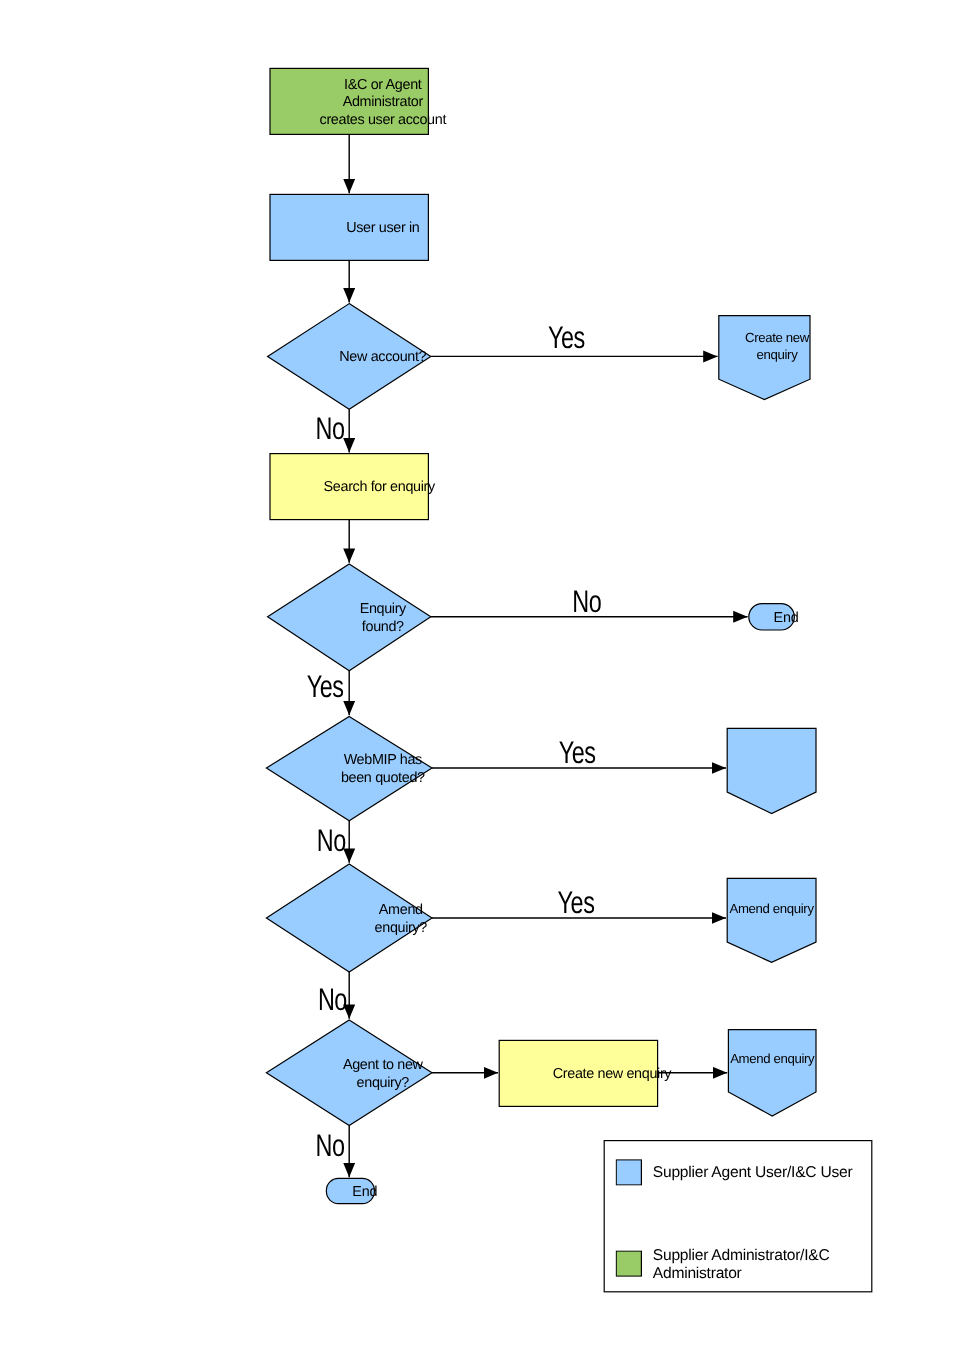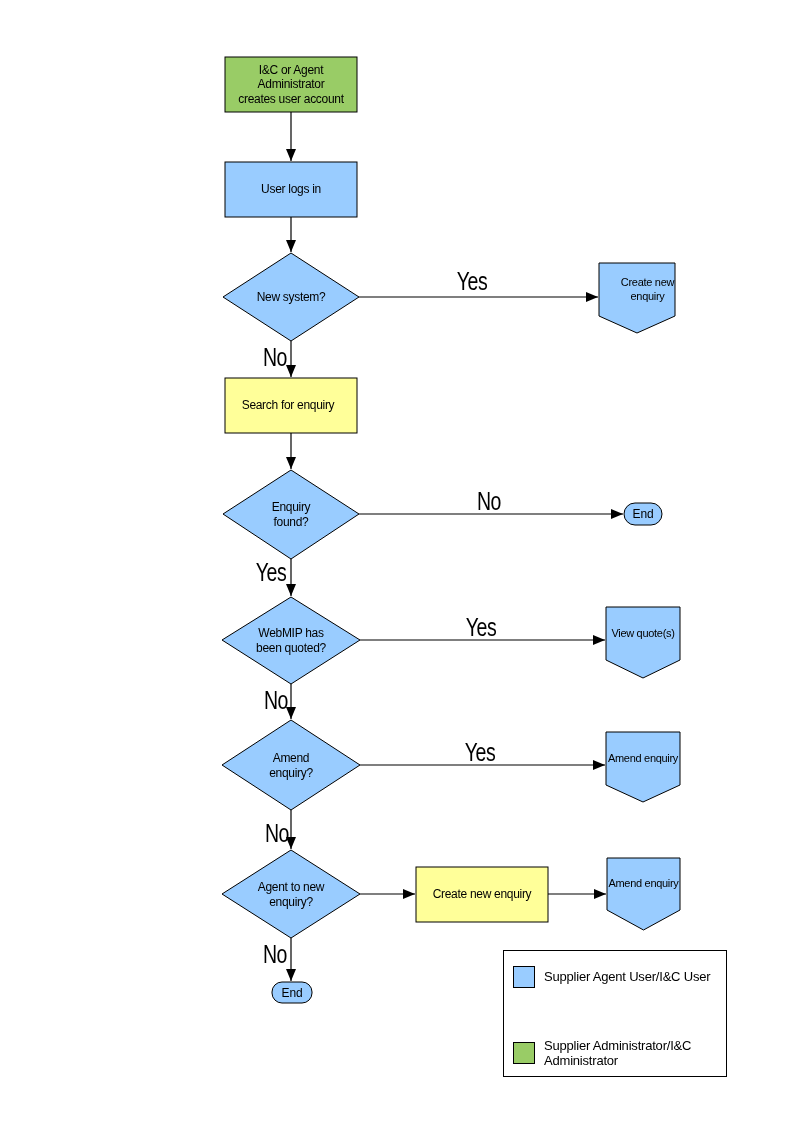--- a/index.html
+++ b/index.html
@@ -16,23 +16,23 @@
   .lbl {
     position: absolute;
     display: flex;
     align-items: center;
     justify-content: center;
     text-align: center;
     white-space: pre-line;
     color: #000;
     pointer-events: none;
   }
-  .node-lbl { font-size: 12px; letter-spacing: -0.3px; line-height: 1.18; }
+  .node-lbl { font-size: 12px; letter-spacing: -0.3px; line-height: 1.18; padding-left: 28px; }
   .pent-lbl { font-size: 11px; letter-spacing: -0.3px; line-height: 1.25; }
-  .end-lbl  { font-size: 12px; letter-spacing: -0.2px; }
+  .end-lbl  { font-size: 12px; letter-spacing: -0.2px; margin-left: 12px; }
   .yn {
     font-size: 26px;
     line-height: 1;
     transform: scaleX(0.75);
     letter-spacing: -0.5px;
   }
   .legend {
     position: absolute;
     left: 503px; top: 950px;
     width: 224px; height: 127px;
@@ -99,32 +99,31 @@
       <polygon points="606,732 680,732 680,785 643,802 606,785" fill="#99CCFF"></polygon>
       <polygon points="291,850 360,894 291,938 222,894" fill="#99CCFF"></polygon>
       <rect x="416" y="867" width="132" height="55" fill="#FFFF99"></rect>
       <polygon points="607,858 680,858 680,910 643.5,930 607,910" fill="#99CCFF"></polygon>
       <rect x="272" y="982" width="40" height="21" rx="10" fill="#99CCFF"></rect>
     </g>
   </svg>
 
   <div class="lbl node-lbl" style="left:225px;top:57px;width:132px;height:55px">I&amp;C or Agent Administrator
 creates user account</div>
-  <div class="lbl node-lbl" style="left:225px;top:162px;width:132px;height:55px">User logs in</div>
-  <div class="lbl node-lbl" style="left:233px;top:283px;width:116px;height:28px">New system?</div>
+  <div class="lbl node-lbl" style="left:225px;top:162px;width:132px;height:55px">User user in</div>
+  <div class="lbl node-lbl" style="left:233px;top:283px;width:116px;height:28px">New account?</div>
   <div class="lbl pent-lbl" style="left:599px;top:263px;width:97px;height:53px">Create new
 enquiry</div>
   <div class="lbl node-lbl" style="left:225px;top:378px;width:126px;height:55px">Search for enquiry</div>
   <div class="lbl node-lbl" style="left:233px;top:496px;width:116px;height:37px">Enquiry
 found?</div>
   <div class="lbl end-lbl" style="left:624px;top:503px;width:38px;height:22px">End</div>
   <div class="lbl node-lbl" style="left:231px;top:622px;width:120px;height:37px">WebMIP has
 been quoted?</div>
-  <div class="lbl pent-lbl" style="left:606px;top:607px;width:74px;height:53px">View quote(s)</div>
-  <div class="lbl node-lbl" style="left:231px;top:747px;width:120px;height:37px">Amend
+  <div class="lbl node-lbl" style="left:246px;top:747px;width:120px;height:37px">Amend
 enquiry?</div>
   <div class="lbl pent-lbl" style="left:606px;top:732px;width:74px;height:53px">Amend enquiry</div>
   <div class="lbl node-lbl" style="left:231px;top:876px;width:120px;height:37px">Agent to new
 enquiry?</div>
   <div class="lbl node-lbl" style="left:416px;top:867px;width:132px;height:55px">Create new enquiry</div>
   <div class="lbl pent-lbl" style="left:607px;top:858px;width:73px;height:52px">Amend enquiry</div>
   <div class="lbl end-lbl" style="left:272px;top:982px;width:40px;height:21px">End</div>
 
   <div class="lbl yn" style="left:444px;top:267px;width:56px;height:28px">Yes</div>
   <div class="lbl yn" style="left:247px;top:343px;width:56px;height:28px">No</div>

